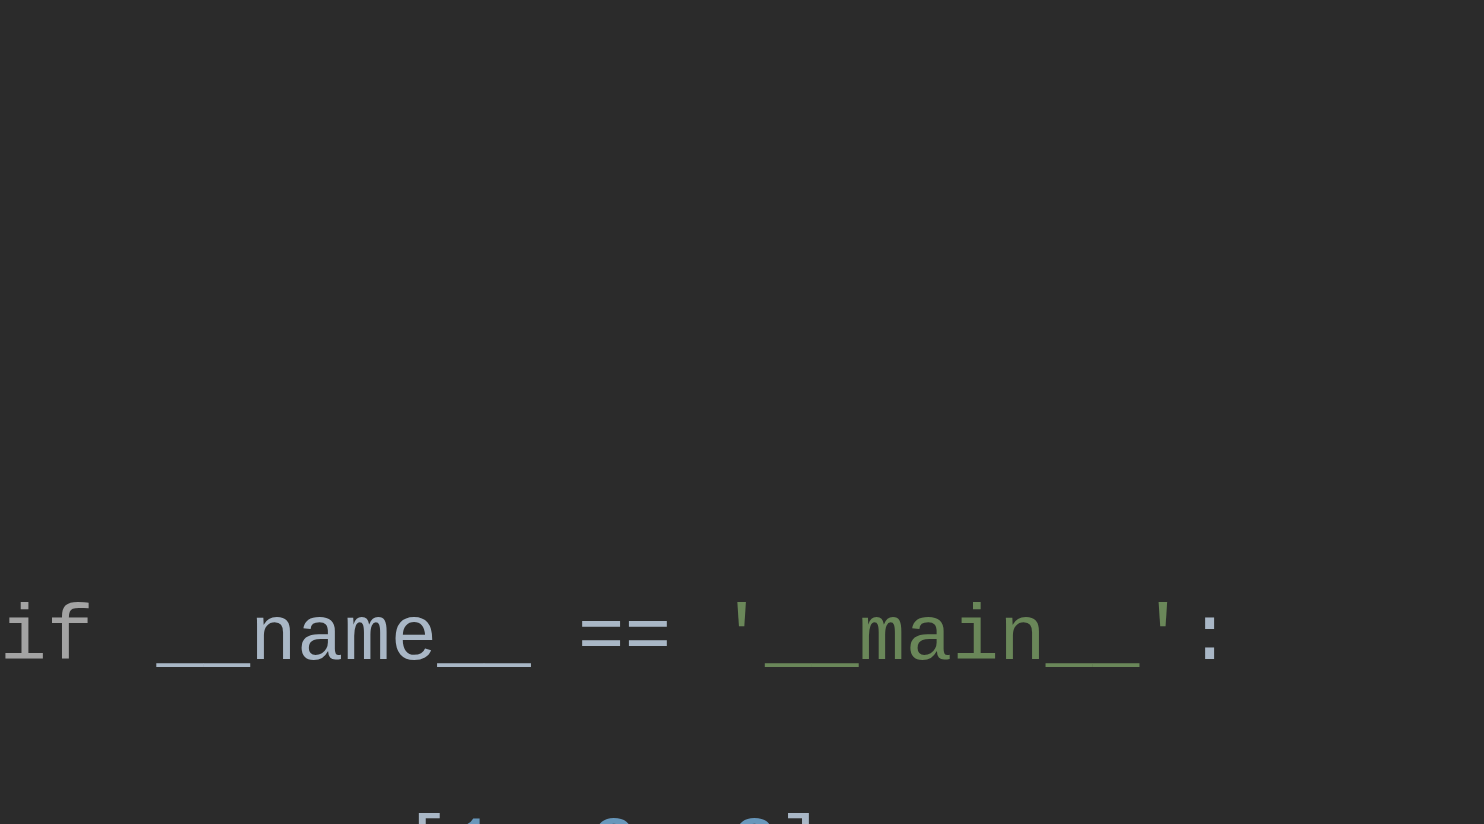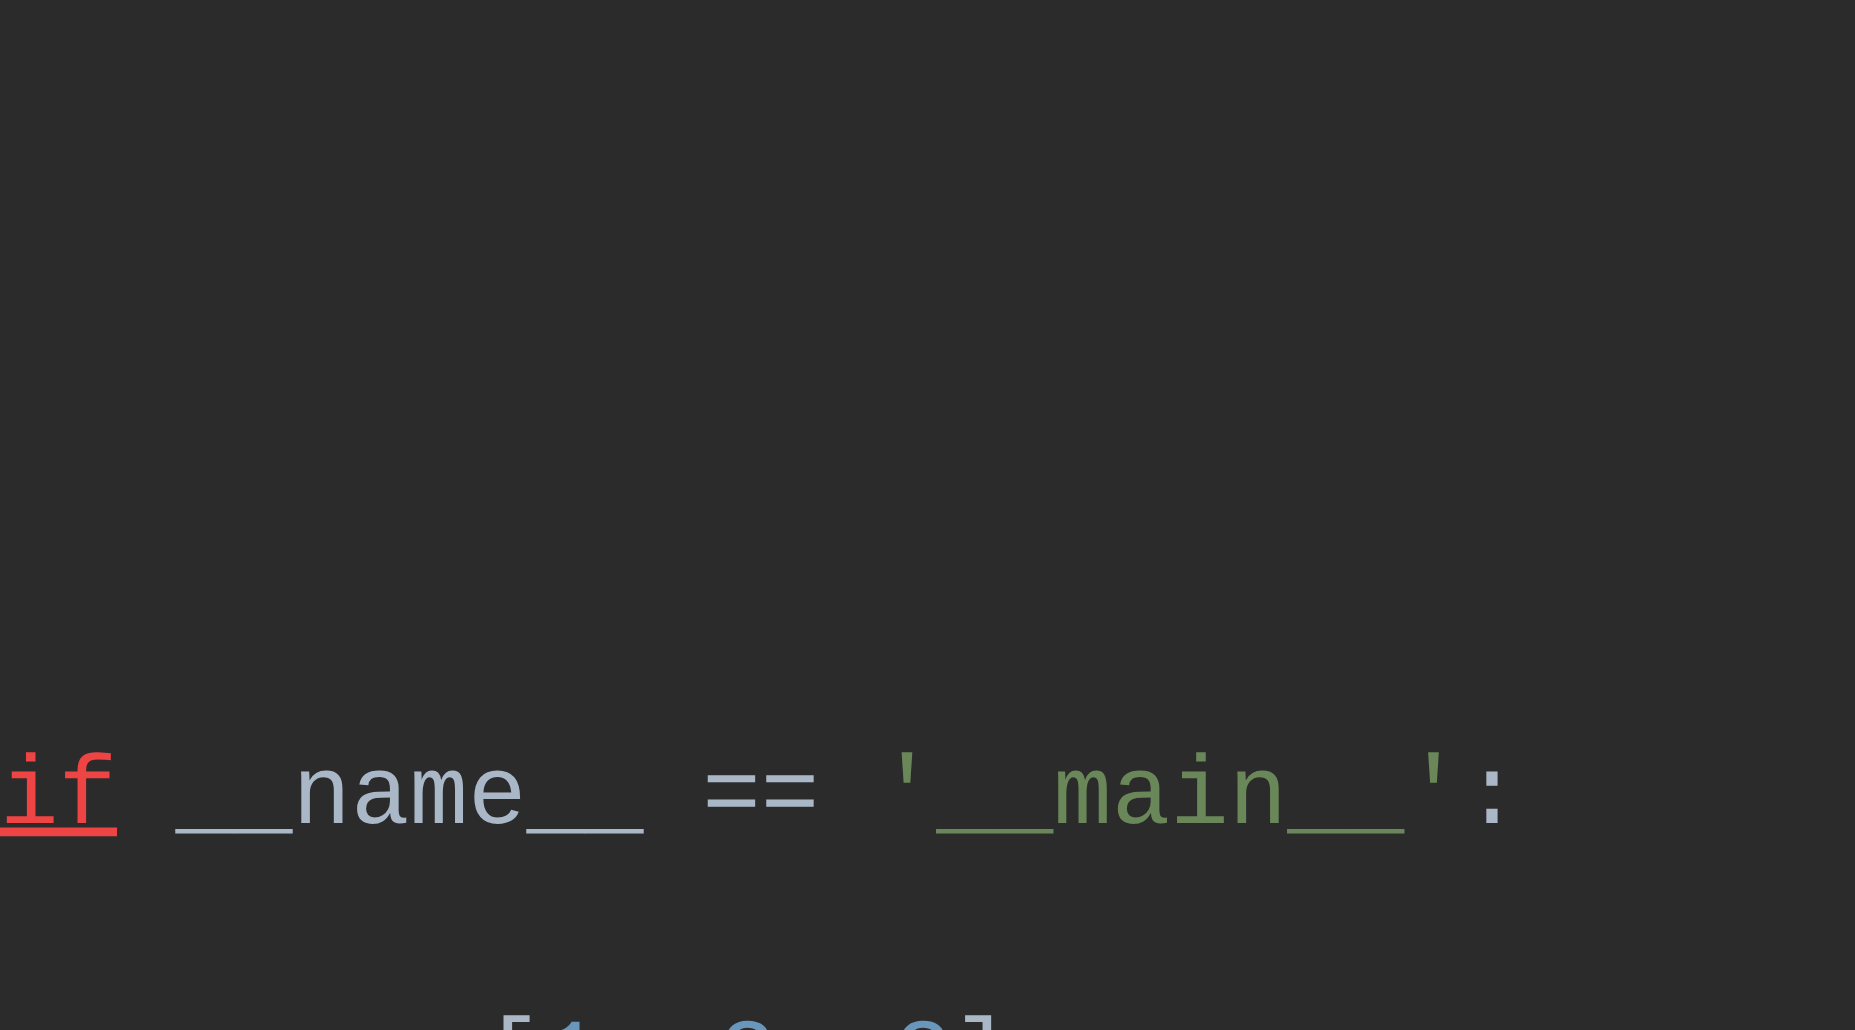--- a/index.html
+++ b/index.html
@@ -17,25 +17,25 @@
       white-space: pre;
       overflow: hidden;
     }
     .code-container {
       position: relative;
     }
     .line {
       display: block;
     }
     .keyword {
-      color: #ef4444;
-      text-decoration: underline;
+      color: #a3a3a3;
     }
     .variable {
       color: #a9b7c6;
+      margin-left: 16px;
     }
     .operator {
       color: #a9b7c6;
     }
     .string {
       color: #6a8759;
     }
     .number {
       color: #6897bb;
     }

